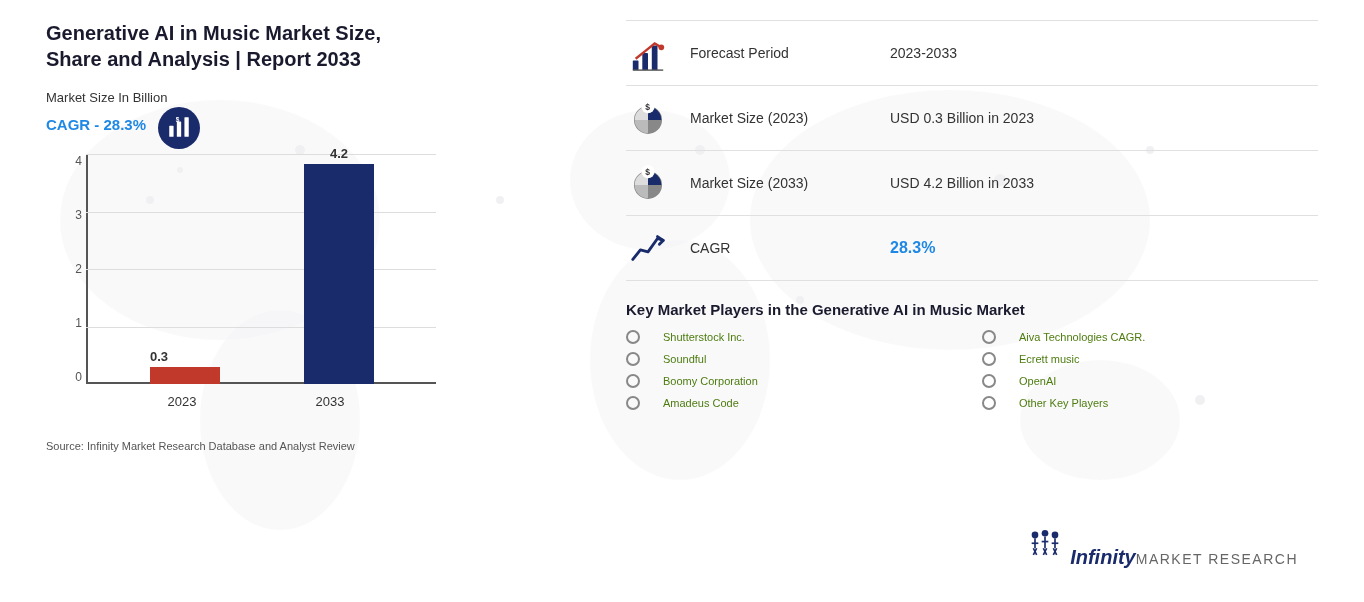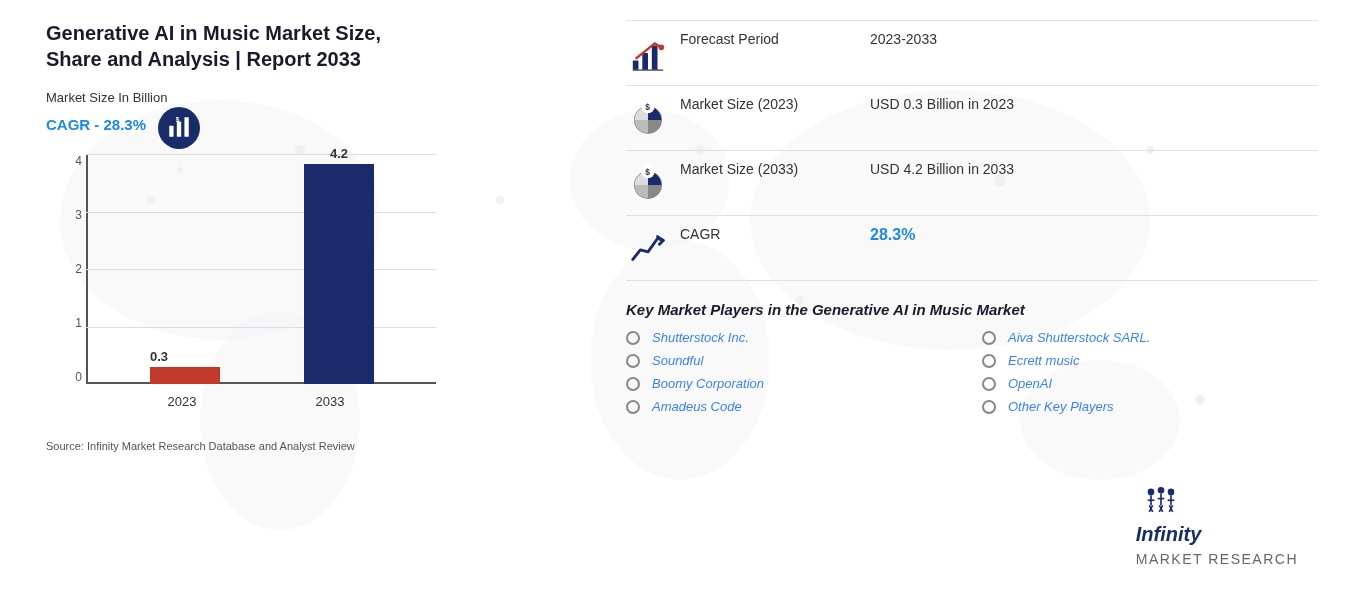--- a/index.html
+++ b/index.html
@@ -77,24 +77,24 @@
       margin-top: 10px;
     }
 
     
     .metrics-section {
       margin-bottom: 20px;
     }
 
     .metric-row {
       display: flex;
-      align-items: flex-start;
+      align-items: center;
       padding: 10px 0;
       border-bottom: 1px solid #e0e0e0;
-      gap: 10px;
+      gap: 20px;
     }
 
     .metric-row:first-child {
       border-top: 1px solid #e0e0e0;
     }
 
     .metric-icon {
       width: 44px;
       height: 44px;
       flex-shrink: 0;
@@ -116,43 +116,42 @@
     }
 
     .metric-value.blue {
       color: #1e88e5;
       font-weight: bold;
       font-size: 16px;
     }
 
     .players-section {
       margin-top: 10px;
-      font-style: italic;
     }
 
     .players-title {
       font-size: 15px;
       font-weight: bold;
       color: #1a1a2e;
       margin-bottom: 10px;
     }
 
     .players-grid {
       display: grid;
       grid-template-columns: 1fr 1fr;
       gap: 4px 30px;
       column-gap: 20px;
     }
 
     .player-item {
-      font-size: 13px;
-      color: #3b82f6;
+      font-size: 11px;
+      color: #4d7c0f;
       display: flex;
       align-items: center;
-      gap: 12px;
+      gap: 23px;
       padding: 2px 0;
     }
 
     .player-bullet {
       width: 14px;
       height: 14px;
       border: 2px solid #888;
       border-radius: 50%;
       flex-shrink: 0;
     }
@@ -330,21 +329,21 @@
 
     <div class="players-section">
       <div class="players-title">Key Market Players in the Generative AI in Music Market</div>
       <div class="players-grid">
         <div class="player-item">
           <div class="player-bullet"></div>
           <span>Shutterstock Inc.</span>
         </div>
         <div class="player-item">
           <div class="player-bullet"></div>
-          <span>Aiva Shutterstock SARL.</span>
+          <span>Aiva Technologies CAGR.</span>
         </div>
         <div class="player-item">
           <div class="player-bullet"></div>
           <span>Soundful</span>
         </div>
         <div class="player-item">
           <div class="player-bullet"></div>
           <span>Ecrett music</span>
         </div>
         <div class="player-item">
@@ -360,21 +359,21 @@
           <span>Amadeus Code</span>
         </div>
         <div class="player-item">
           <div class="player-bullet"></div>
           <span>Other Key Players</span>
         </div>
       </div>
     </div>
 
     <div class="infinity-logo">
-      <div style="display:flex;flex-direction:column;align-items:flex-start;">
+      <div style="display:flex;flex-direction:row;align-items:flex-end;">
 
         <svg width="50" height="40" viewBox="0 0 60 45" fill="none" xmlns="http://www.w3.org/2000/svg">
 
           <circle cx="18" cy="8" r="4" fill="#1a2b6b"></circle>
           <circle cx="30" cy="6" r="4" fill="#1a2b6b"></circle>
           <circle cx="42" cy="8" r="4" fill="#1a2b6b"></circle>
           <line x1="18" y1="12" x2="18" y2="24" stroke="#1a2b6b" stroke-width="2"></line>
           <line x1="30" y1="10" x2="30" y2="24" stroke="#1a2b6b" stroke-width="2"></line>
           <line x1="42" y1="12" x2="42" y2="24" stroke="#1a2b6b" stroke-width="2"></line>
           <line x1="14" y1="18" x2="22" y2="18" stroke="#1a2b6b" stroke-width="2"></line>

